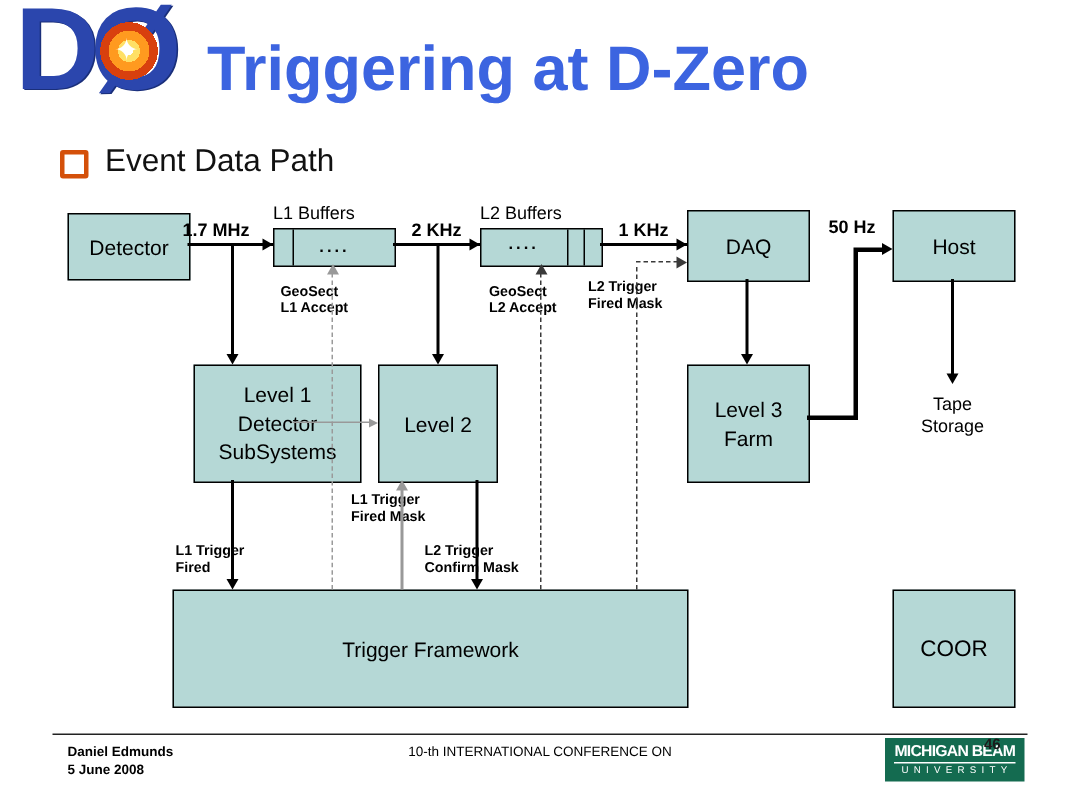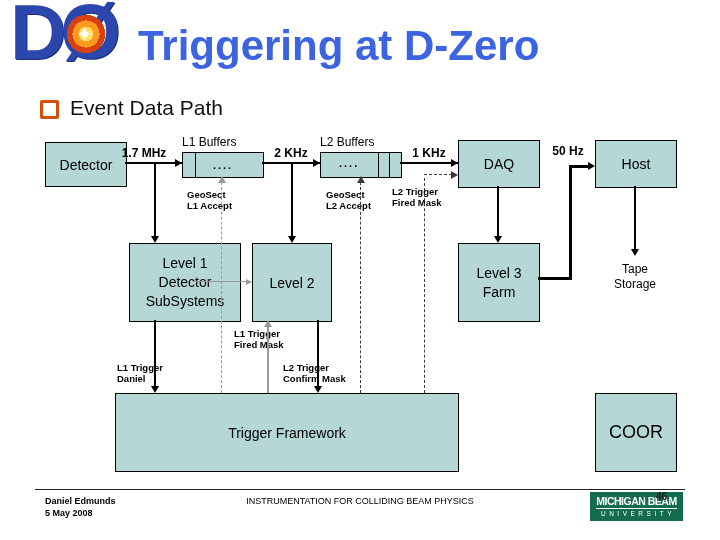--- a/index.html
+++ b/index.html
@@ -22,21 +22,21 @@
        justify-content:center;text-align:center;color:#000;}
   .b-detector{left:45px;top:142px;width:80px;height:43px;font-size:14px;}
   .b-l1buf{left:182px;top:152px;width:80px;height:24px;font-size:11px;font-weight:bold;letter-spacing:2px;}
   .b-l2buf{left:320px;top:152px;width:80px;height:24px;font-size:11px;font-weight:bold;letter-spacing:2px;}
   .b-daq{left:458px;top:140px;width:80px;height:46px;font-size:14px;}
   .b-host{left:595px;top:140px;width:80px;height:46px;font-size:14px;}
   .b-level1{left:85px;top:243px;width:110px;height:77px;font-size:14px;line-height:19px;margin-left:44px;}
   .b-level2{left:252px;top:243px;width:78px;height:77px;font-size:14px;}
   .b-level3{left:458px;top:243px;width:80px;height:77px;font-size:14px;line-height:19px;}
   .b-tf{left:115px;top:393px;width:342px;height:77px;font-size:14px;}
-  .b-coor{left:595px;top:393px;width:80px;height:77px;font-size:18px;}
+  .b-coor{left:595px;top:393px;width:80px;height:77px;font-size:15px;}
   .divider{position:absolute;top:0;bottom:0;width:1px;background:#000;}
   .buf-title{font-size:12px;color:#000000;text-align:left;width:80px;}
   .t-l1buf{left:182px;top:135px;}
   .t-l2buf{left:320px;top:135px;}
   .tape-label{left:595px;top:262px;width:80px;font-size:12px;text-align:center;line-height:15px;color:#000;}
   
   .rate{font-size:12px;font-weight:bold;color:#000;text-align:center;width:56px;}
   .r1{left:116px;top:146px;} .r2{left:263px;top:146px;}
   .r3{left:401px;top:146px;} .r4{left:544px;top:144px;width:48px;}
   
@@ -142,21 +142,21 @@
 <div class="abs sig s-l2f">
   <div>L2 Trigger</div>
   <div>Fired Mask</div>
 </div>
 <div class="abs sig s-l1f">
   <div>L1 Trigger</div>
   <div>Fired Mask</div>
 </div>
 <div class="abs sig s-l1t">
   <div>L1 Trigger</div>
-  <div>Daniel</div>
+  <div>Fired</div>
 </div>
 <div class="abs sig s-l2c">
   <div>L2 Trigger</div>
   <div>Confirm Mask</div>
 </div>
 
 <div class="abs ln" style="left:125px;top:162px;width:57px;height:2px;"></div>
 <div class="abs ah ah-r" style="left:175px;top:159px;"></div>
 
 <div class="abs ln" style="left:262px;top:162px;width:58px;height:2px;"></div>
@@ -200,22 +200,22 @@
 <div class="abs dashvd" style="left:360px;top:182px;height:211px;"></div>
 <div class="abs ah ah-u g4" style="left:357px;top:176px;"></div>
 
 <div class="abs dashvd" style="left:424px;top:178px;height:215px;"></div>
 <div class="abs dashhd" style="left:424px;top:174px;width:28px;"></div>
 <div class="abs ah ah-r g4" style="left:451px;top:171px;"></div>
 
 <div class="abs foot-line"></div>
 <div class="abs foot-txt f-author">
   <div>Daniel Edmunds</div>
-  <div>5 May 2008</div>
+  <div>5 June 2008</div>
 </div>
 <div class="abs foot-txt f-conf">
-  <div>INSTRUMENTATION FOR COLLIDING BEAM PHYSICS</div>
+  <div>10-th INTERNATIONAL CONFERENCE ON</div>
 </div>
 <div class="abs msu">
   <div class="msu-1">MICHIGAN BEAM</div>
   <div class="msu-2">UNIVERSITY</div>
 </div>
 <div class="abs pagenum">46</div>
 
 </body></html>

